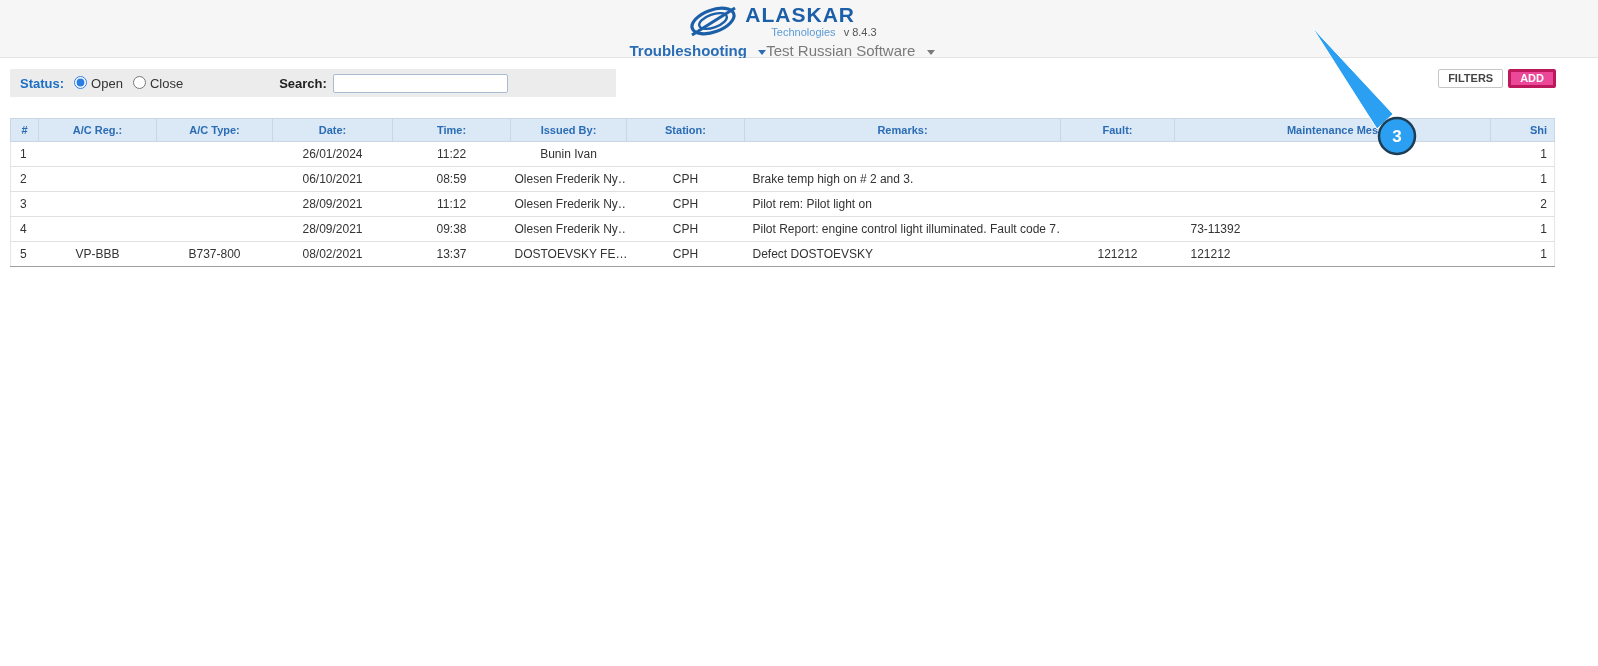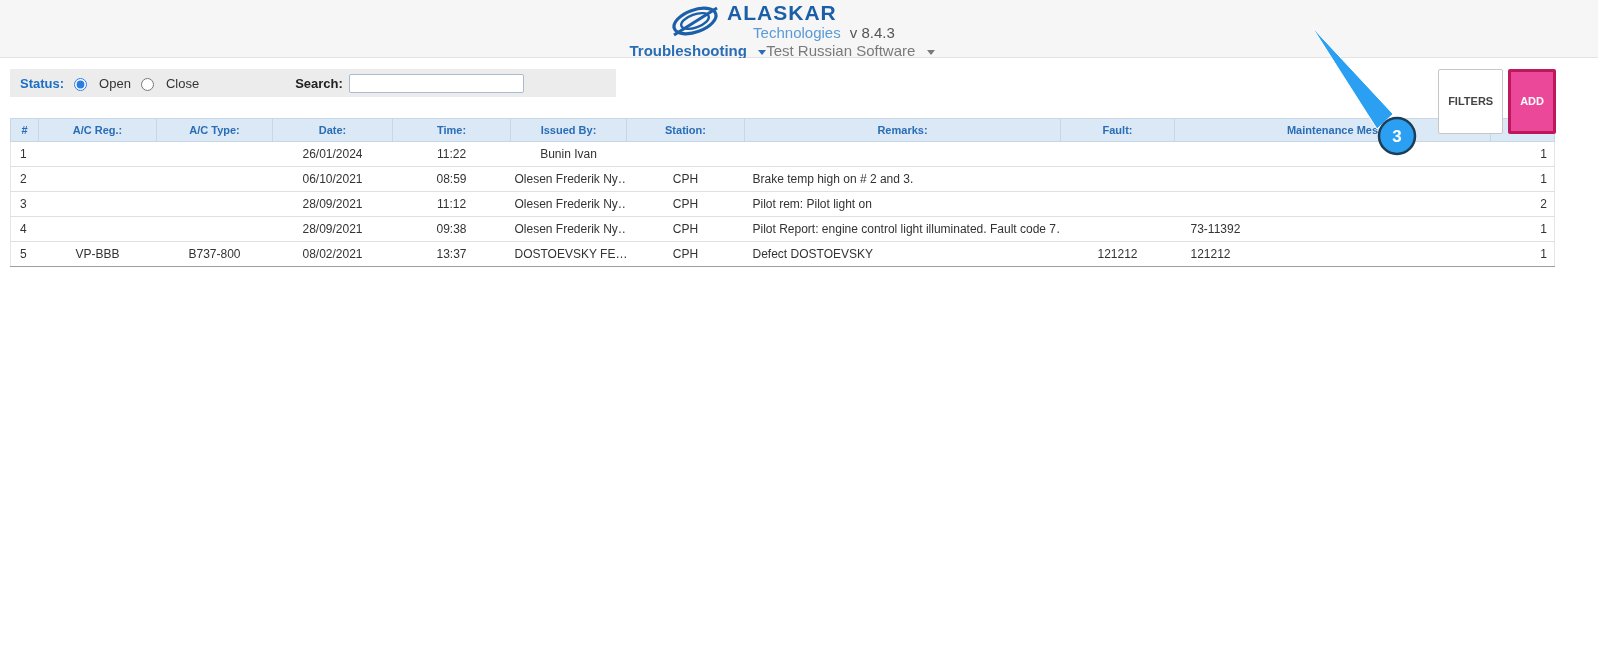--- a/index.html
+++ b/index.html
@@ -13,52 +13,52 @@
   .app-header {
     height:58px; background:#f6f6f6; border-bottom:1px solid #e3e3e3;
     display:flex; align-items:center; justify-content:space-between;
     padding:0 48px 0 14px;
     flex-direction:column;
   }
   .logo { display:flex; align-items:center; gap:4px; }
   .logo svg { display:block; }
   .logo-text { line-height:1; }
   .brand-name { color:#1b5fa8; font-size:21px; font-weight:bold; letter-spacing:1px; }
-  .brand-sub-row { margin-top:2px; margin-left:26px; font-size:15px; }
+  .brand-sub-row { margin-top:2px; margin-left:26px; font-size:11px; }
   .brand-sub { color:#5b9bd5; }
   .brand-version { color:#555; margin-left:5px; }
 
   .nav { display:flex; align-items:center; }
   .nav-item { font-size:15px; cursor:pointer; white-space:nowrap; }
   .nav-item.primary { color:#2a6db5; font-weight:bold; }
   .nav-item.secondary { color:#7a7a7a; }
   .caret {
     display:inline-block; width:0; height:0; margin-left:7px; vertical-align:middle;
     border:4px solid transparent; border-top:5px solid currentColor; border-bottom:none;
   }
 
   
   .toolbar { position:relative; height:50px; padding:11px 0 0 10px; background:#fff; }
   .status-box {
     background:#ececec; width:606px; height:28px;
     display:flex; align-items:center; padding:0 10px; gap:6px;
   }
   .status-label { color:#1a6fc4; font-weight:bold; font-size:13px; margin-right:4px; }
   .radio-group { display:flex; align-items:center; gap:10px; }
-  .radio-group label { display:flex; align-items:flex-end; gap:12px; font-size:13px; color:#333; cursor:pointer; }
+  .radio-group label { display:flex; align-items:flex-start; gap:4px; font-size:13px; color:#333; cursor:pointer; }
   .radio-group input { margin:0; accent-color:#2a7de1; width:13px; height:13px; }
   .search-label { font-weight:bold; font-size:13px; color:#222; margin-left:90px; }
   .search-input {
     width:175px; height:19px; border:1px solid #a9bcd1; border-radius:2px;
     font-size:12px; padding:0 4px; background:#fff; outline:none;
     font-family:"Liberation Sans", sans-serif;
   }
   .toolbar-buttons { position:absolute; right:42px; top:11px; display:flex; gap:5px; }
   .btn { font-size:11px; font-weight:bold; border-radius:2px; cursor:pointer; line-height:1;
-         padding:24px 9px; font-family:"Liberation Sans", sans-serif; }
+         padding:1px 9px; font-family:"Liberation Sans", sans-serif; }
   .btn-filters { background:#fff; border:1px solid #c6c6c6; color:#444; }
   .btn-add { background:#ec4899; border:3px solid #be185d; color:#fff; }
 
   
   .table-wrap { margin-left:10px; width:1546px; overflow:hidden; margin-top:10px; }
   table { border-collapse:collapse; table-layout:fixed; width:1544px; font-size:12px; }
   thead th {
     background:#dbe8f6; color:#2a6db5; font-size:11px; font-weight:bold;
     border:1px solid #c8d6e6; height:23px; padding:0 4px;
     white-space:nowrap; overflow:hidden; text-align:center; cursor:pointer;

